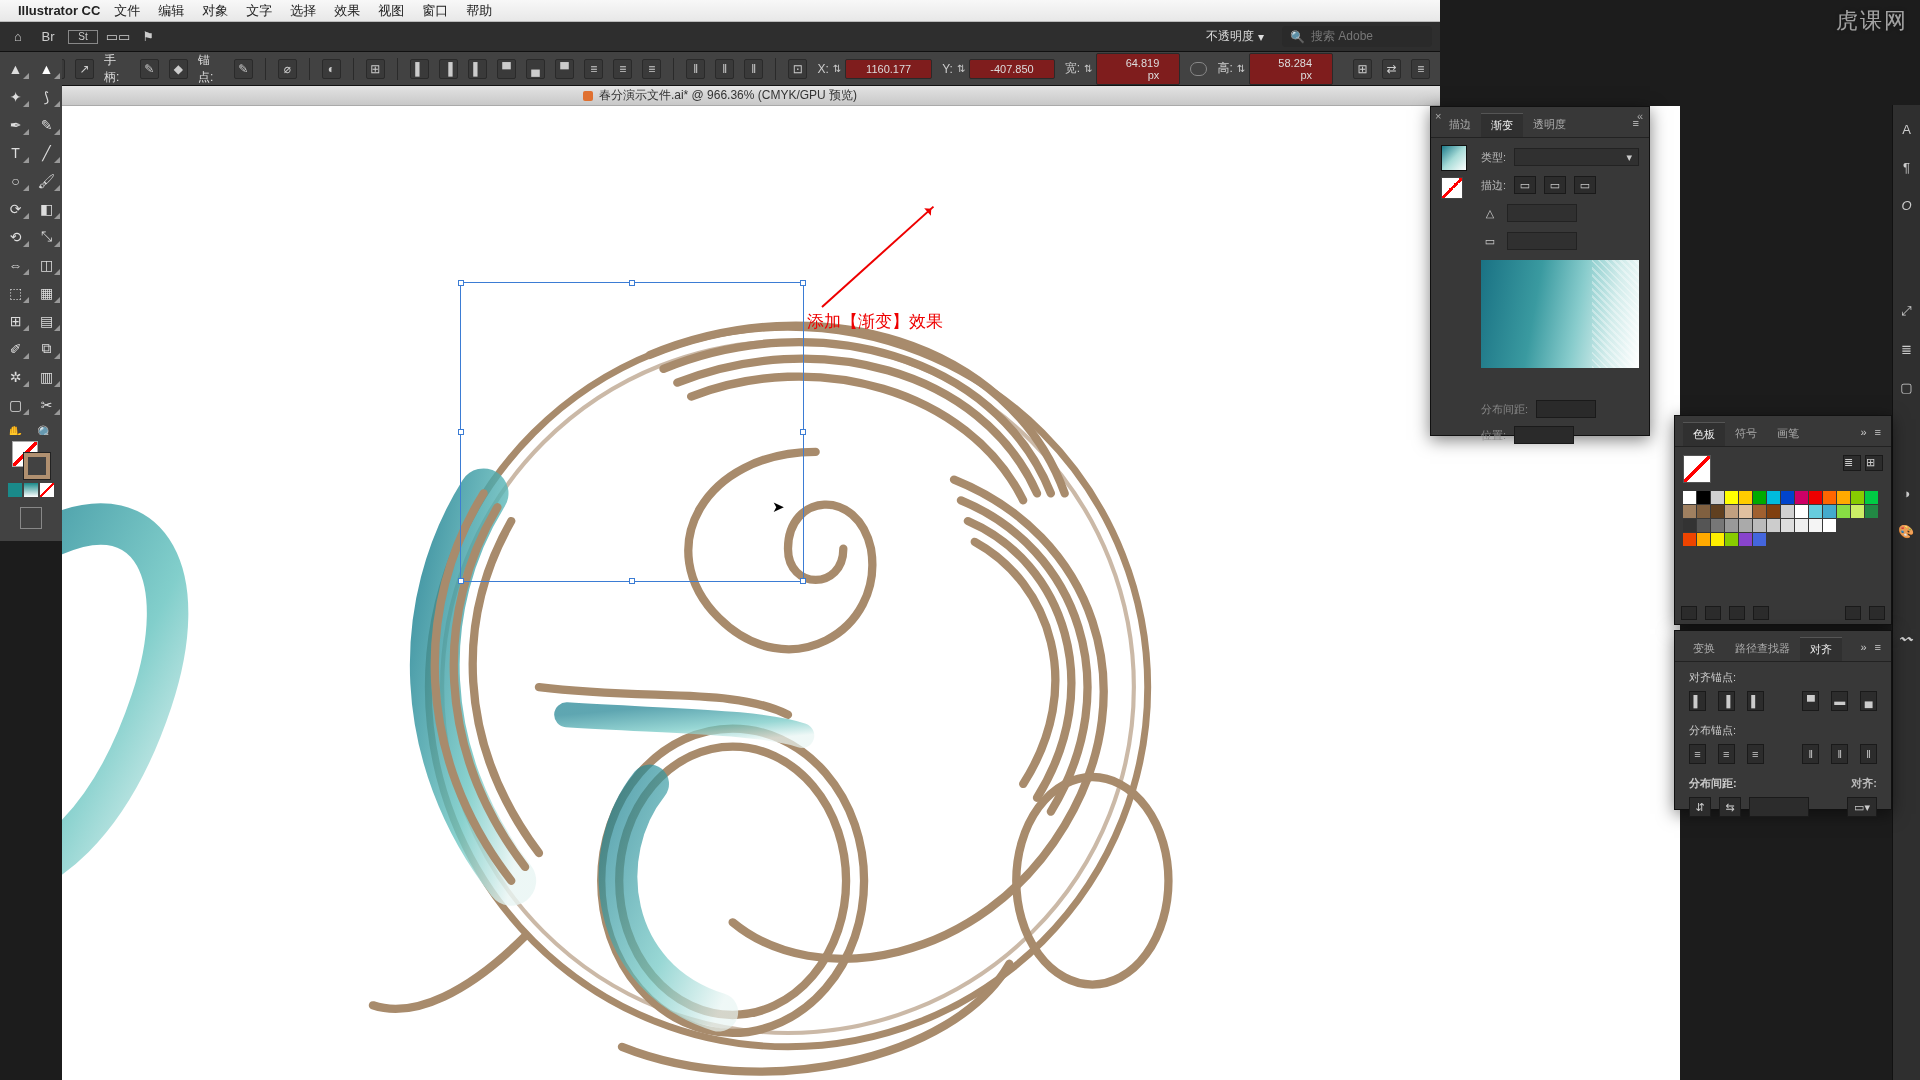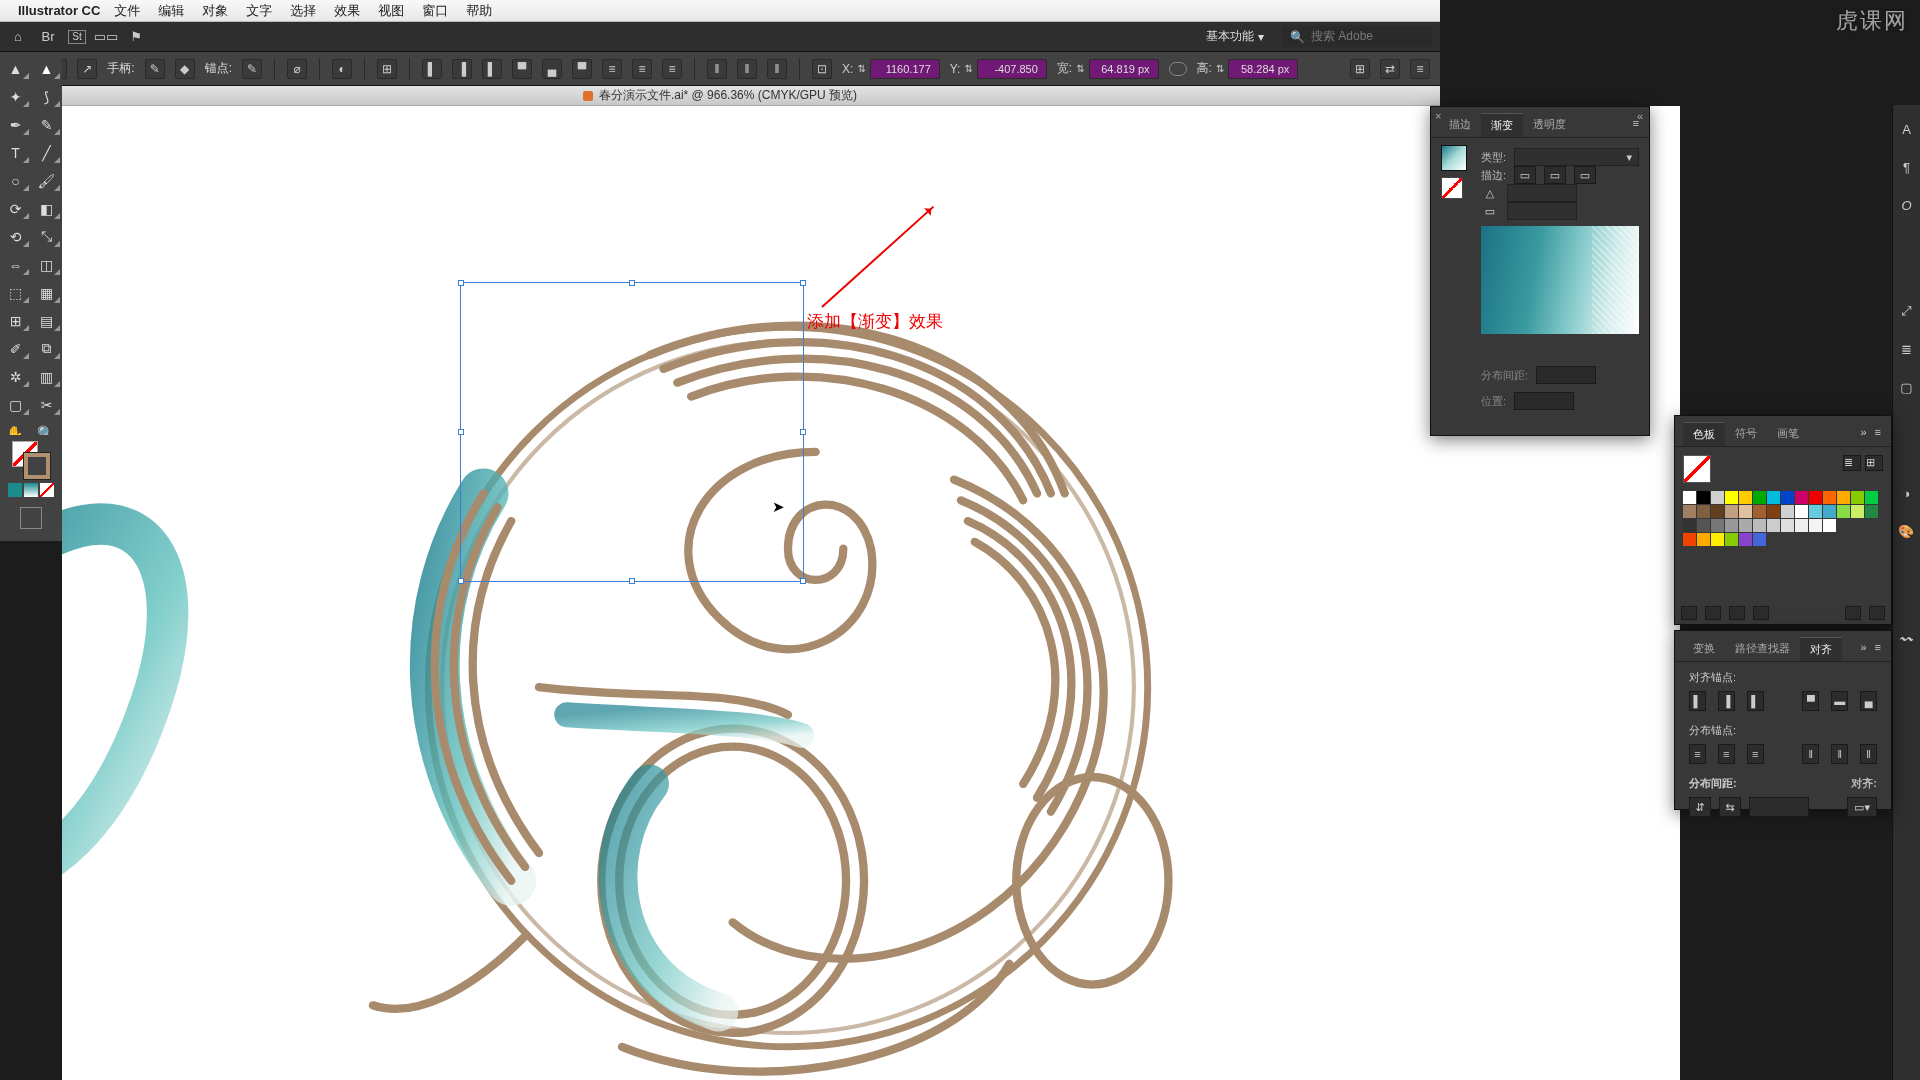--- a/index.html
+++ b/index.html
@@ -11,21 +11,21 @@
   .appbar { height:30px; background:#2e2e2e; display:flex; align-items:center; padding:0 8px; gap:10px; border-bottom:1px solid #111;}
   .appbar .ico { width:20px; height:20px; display:flex; align-items:center; justify-content:center; color:#ccc; font-size:13px;}
   .appbar .right { margin-left:auto; display:flex; align-items:center; gap:10px;}
   .appbar .workspace { display:flex; align-items:center; gap:4px; padding:2px 8px; color:#ddd;}
   .appbar .search { display:flex; align-items:center; gap:6px; background:#2a2a2a; padding:2px 8px; border-radius:4px; color:#777; width:150px;}
   .ctrlbar { height:34px; background:#424242; display:flex; align-items:center; padding:0 10px; gap:10px; border-bottom:1px solid #111; font-size:12px; color:#ccc;}
   .ctrlbar .lbl { color:#ddd;}
   .ctrlbar .mini { width:20px; height:20px; display:flex; align-items:center; justify-content:center; background:#3a3a3a; border:1px solid #2a2a2a; border-radius:2px;}
   .ctrlbar .sep { width:1px; height:22px; background:#2a2a2a; margin:0 2px;}
   .ctrlbar .val { display:flex; align-items:center; gap:4px;}
-  .ctrlbar .num { background:#701a75; border:1px solid #2a2a2a; border-radius:2px; padding:3px 8px; min-width:70px; text-align:right; color:#ddd; font-size:11px;}
+  .ctrlbar .num { background:#7f1d1d; border:1px solid #2a2a2a; border-radius:2px; padding:3px 20px; min-width:70px; text-align:right; color:#ddd; font-size:11px;}
   .ctrlbar .link { width:18px; height:14px; border:1px solid #888; border-radius:7px;}
   .ctrlbar .spacer { flex:1;}
   .tabbar { height:20px; background:linear-gradient(#e3e3e3,#c8c8c8); display:flex; align-items:center; justify-content:center; color:#333; font-size:12px; border-bottom:1px solid #aaa;}
   .tabbar .dot { width:10px; height:10px; background:#e07030; border-radius:2px; margin-right:6px;}
   .workspace-area { position:absolute; top:106px; left:62px; right:240px; bottom:0; background:#fff;}
   
   .tools { position:absolute; top:52px; left:0; width:62px; background:#424242; padding:4px 0; display:grid; grid-template-columns:1fr 1fr; height:400px;}
   .tools .t { height:25px; display:flex; align-items:center; justify-content:center; color:#ddd; font-size:14px; position:relative;}
   .tools .t.corner::after { content:''; position:absolute; right:2px; bottom:2px; border:3px solid transparent; border-right-color:#999; border-bottom-color:#999;}
   .tools-bottom { position:absolute; top:435px; left:0; width:62px; background:#424242; padding:6px 4px 12px; display:flex; flex-direction:column; gap:4px; align-items:center;}
@@ -40,21 +40,21 @@
   .dock .gap { flex:0 0 50px;}
   
   .panel { position:absolute; background:#383838; border:1px solid #111; box-shadow:0 4px 16px rgba(0,0,0,.5); font-size:11px; color:#ccc;}
   .panel .pclose { position:absolute; top:3px; left:4px; font-size:11px; color:#aaa;}
   .panel .popt { position:absolute; top:3px; right:6px; font-size:11px; color:#aaa;}
   .panel .tabs { display:flex; gap:0; padding:6px 8px 0; border-bottom:1px solid #222;}
   .panel .tabs .tab { padding:4px 10px; color:#aaa;}
   .panel .tabs .tab.active { color:#eee; background:#303030; border-top:1px solid #555;}
   .grad-panel { top:106px; right:270px; width:220px; height:330px;}
   .grad-body { padding:10px 10px 8px;}
-  .grad-row { display:flex; align-items:center; gap:8px; }
+  .grad-row { display:flex; align-items:center; gap:8px; margin-bottom:10px;}
   .grad-row .lab { color:#bbb;}
   .grad-row .dd { flex:1; height:18px; background:#303030; border:1px solid #222; display:flex; align-items:center; justify-content:flex-end; padding:0 6px;}
   .grad-swatch-col { position:absolute; left:10px; top:38px; width:30px;}
   .grad-swatch { width:26px; height:26px; background:linear-gradient(135deg,#1c7a8a,#a8dcd8,#fff); border:1px solid #111;}
   .grad-swatch2 { width:22px; height:22px; background:#fff; border:1px solid #444; margin-top:6px; position:relative;}
   .grad-swatch2::after{content:''; position:absolute; inset:0; background:linear-gradient(to bottom right, transparent 45%, red 45%, red 55%, transparent 55%);}
   .grad-right { margin-left:40px;}
   .grad-preview { margin:6px 0 10px 0; height:108px; background:linear-gradient(100deg,#1a7284 0%, #3a9aa0 35%, #88cccc 60%, #d2eceb 80%, #fff 100%); position:relative;}
   .grad-preview::after { content:''; position:absolute; right:0; top:0; bottom:0; width:30%; background:repeating-linear-gradient(45deg, rgba(255,255,255,.35) 0 2px, transparent 2px 5px);}
   .grad-slider { height:14px; position:relative;}
@@ -104,26 +104,26 @@
   <span class="m">选择</span>
   <span class="m">效果</span>
   <span class="m">视图</span>
   <span class="m">窗口</span>
   <span class="m">帮助</span>
 </div>
 
 <div class="appbar">
   <span class="ico">⌂</span>
   <span class="ico">Br</span>
-  <span class="ico" style="border:1px solid #888; font-size:10px; width:18px; height:14px;">St</span>
+  <span class="ico" style="border:1px solid #888; font-size:10px; width:30px; height:14px;">St</span>
   <span class="ico">▭▭</span>
   <span class="ico">⚑</span>
   <div class="right">
     <div class="workspace">
-      <span>基本功能</span>
+      <span>不透明度</span>
       <span>▾</span>
     </div>
     <div class="search">
       <span>🔍</span>
       <span style="color:#777;">搜索 Adobe</span>
     </div>
   </div>
 </div>
 
 <div class="ctrlbar">

